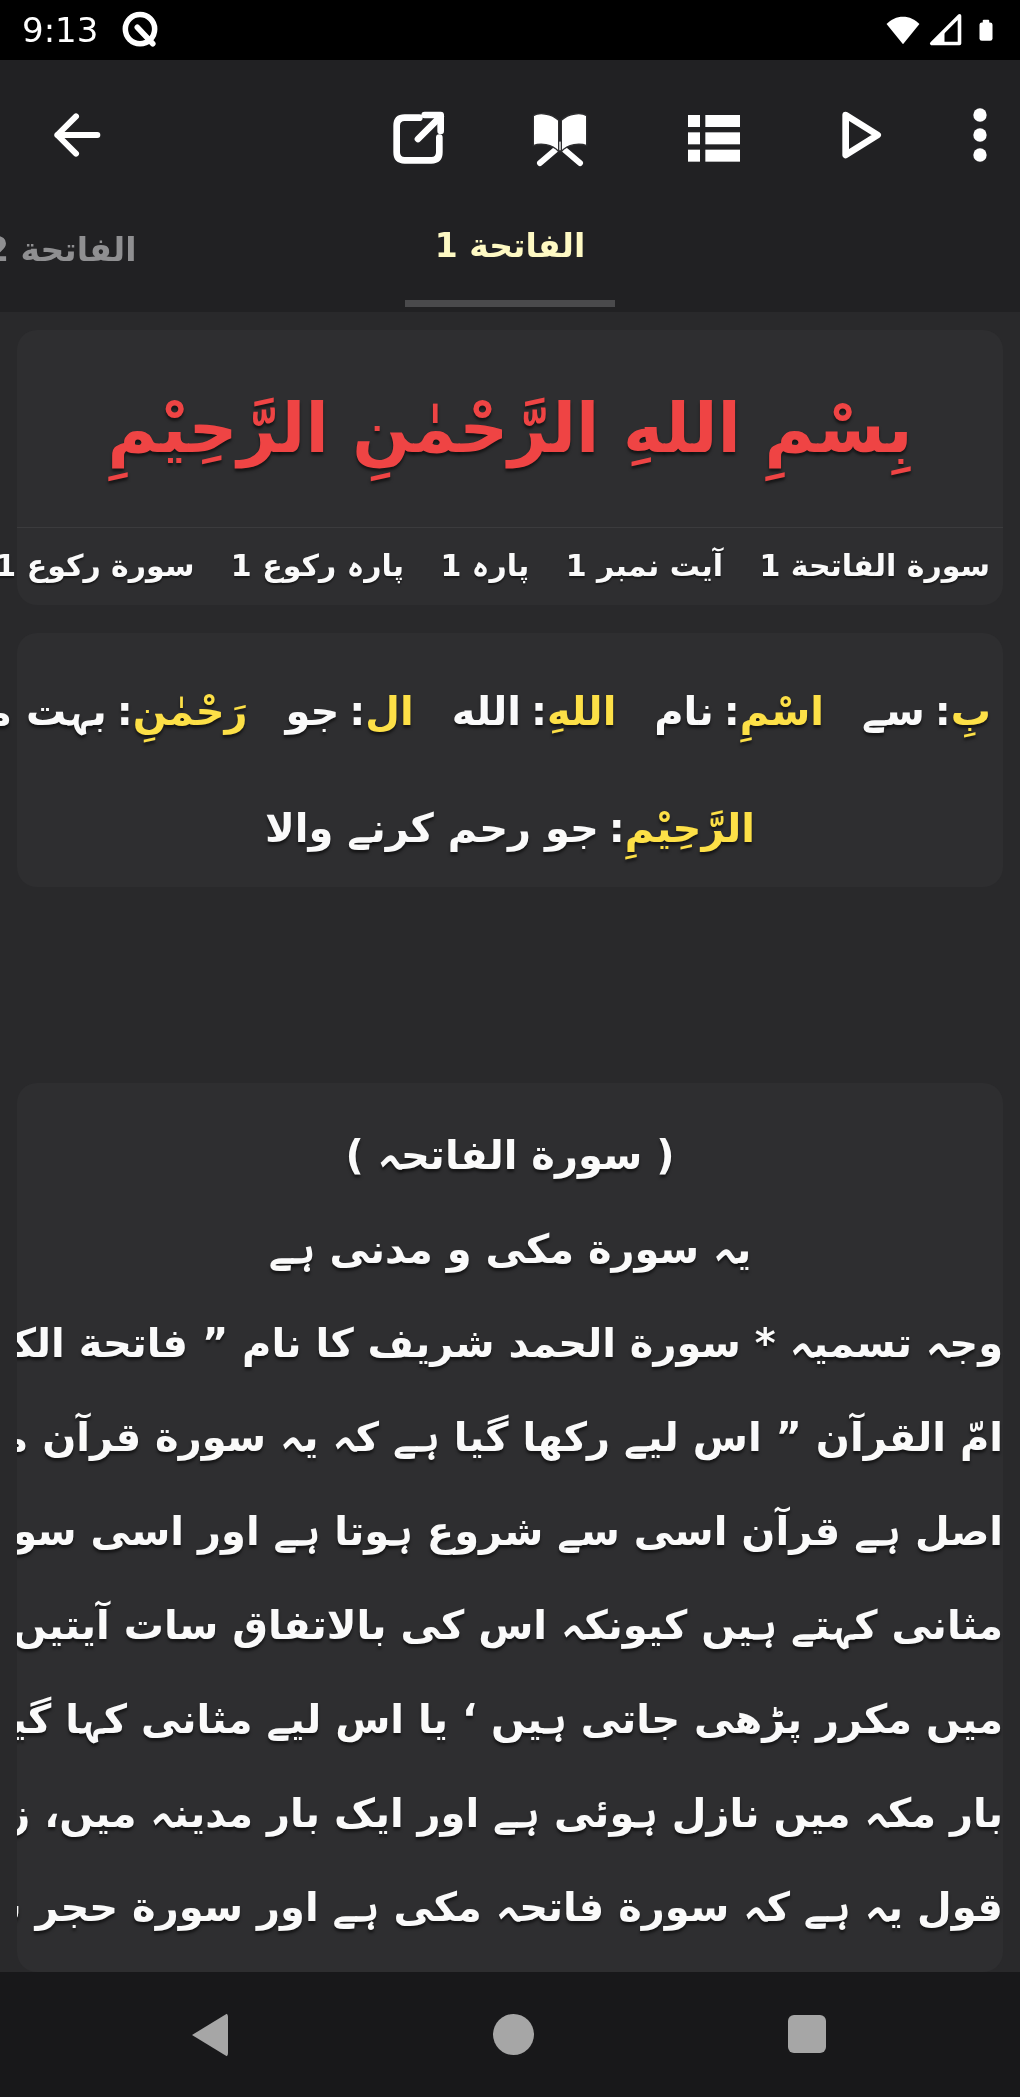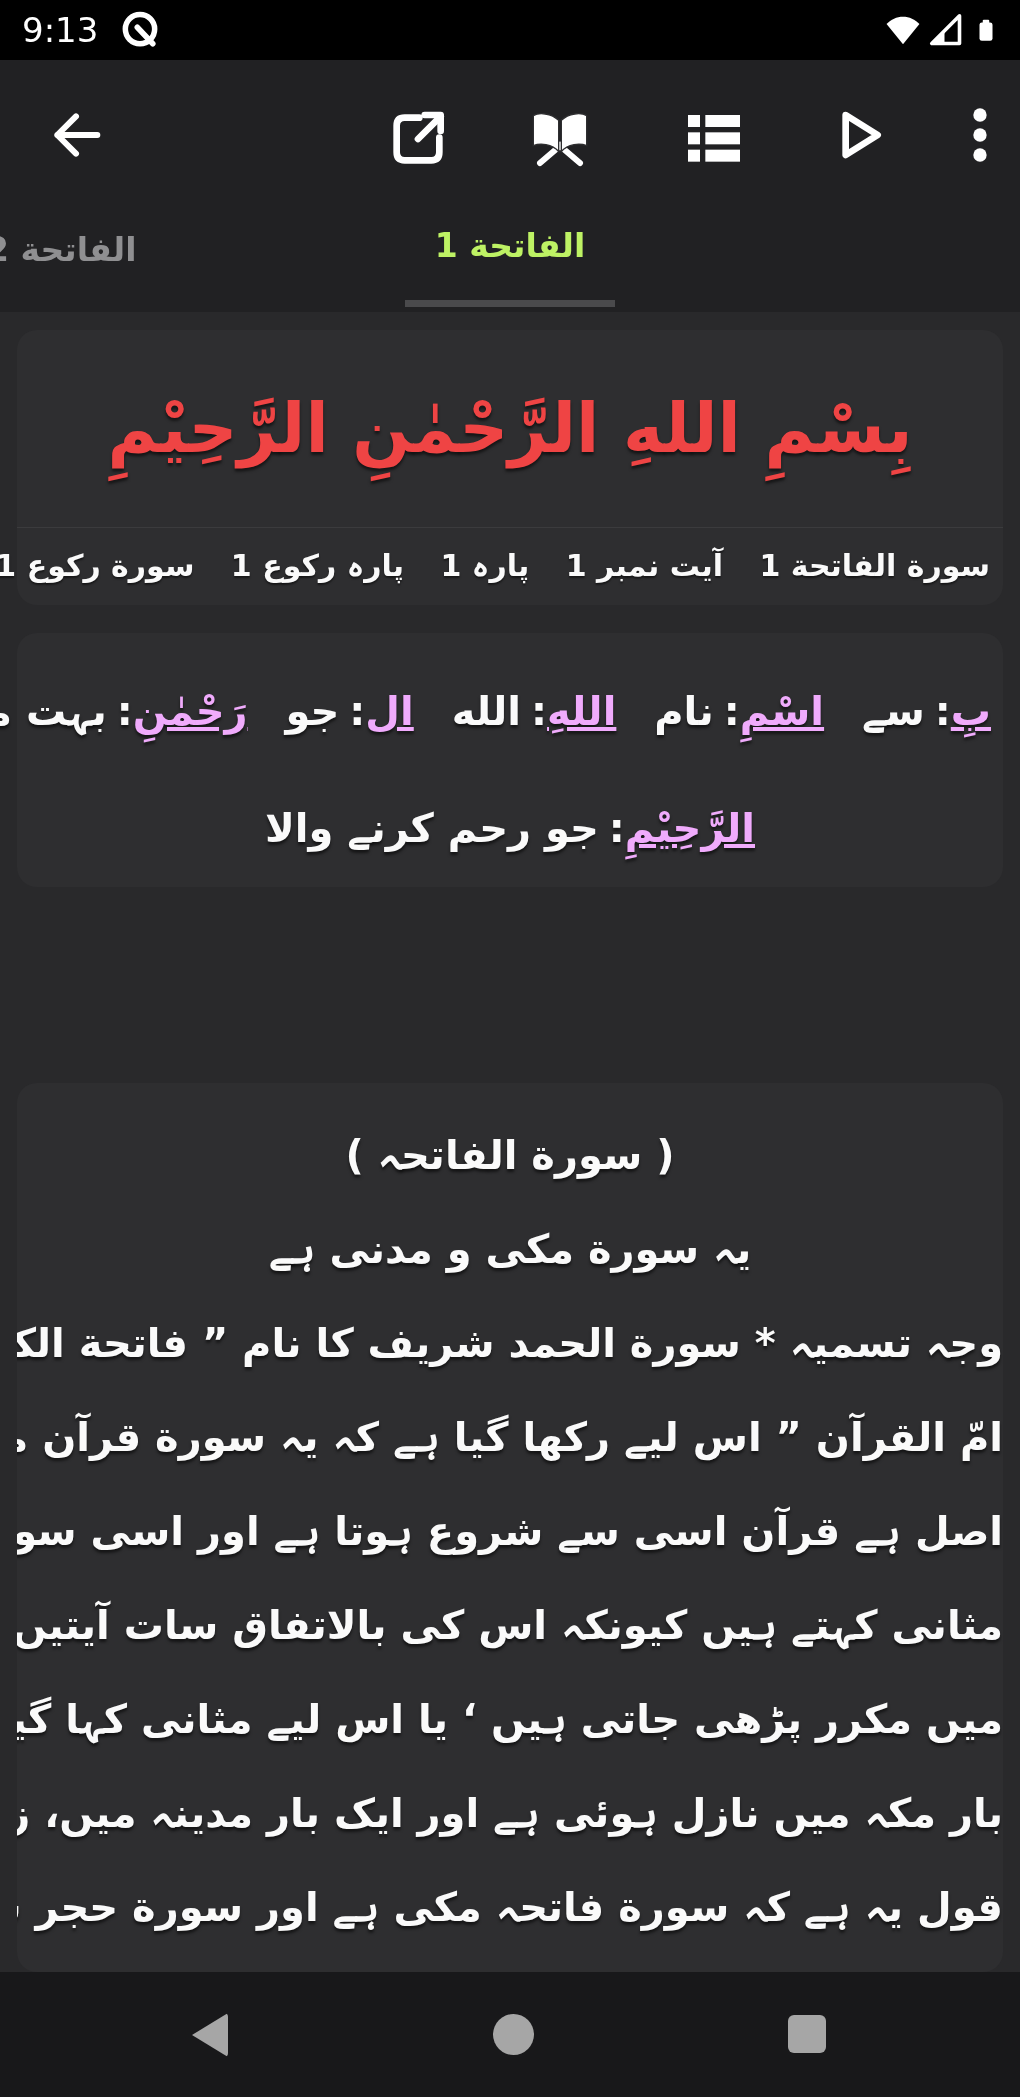--- a/index.html
+++ b/index.html
@@ -16,21 +16,21 @@
   .q-icon{position:absolute;left:118px;top:8px;width:44px;height:44px;}
   .st-wifi{position:absolute;left:883px;top:11px;width:40px;height:38px;}
   .st-signal{position:absolute;left:928px;top:11px;width:36px;height:38px;}
   .st-batt{position:absolute;left:973px;top:8px;width:26px;height:44px;}
   
   .header{position:absolute;top:60px;left:0;width:100%;height:252px;background:#212123;}
   .tb-btn{position:absolute;top:43px;width:64px;height:64px;cursor:pointer;}
   .tb-btn svg{width:100%;height:100%;}
   .tabs{position:absolute;left:0;top:140px;width:100%;height:112px;}
   .tab{position:absolute;font-size:33px;font-weight:bold;direction:rtl;white-space:nowrap;}
-  .tab-active{left:0;width:100%;text-align:center;top:26px;color:#bef264;}
+  .tab-active{left:0;width:100%;text-align:center;top:26px;color:#fef9c3;}
   .tab-left{left:-14px;top:30px;color:#8f8f91;}
   .tab-indicator{
     position:absolute;left:405px;top:100px;width:210px;height:7px;background:#4a4a4c;
   }
   
   .content{position:absolute;top:312px;left:0;width:100%;height:1660px;background:#29292b;}
   .card{
     position:absolute;left:17px;width:986px;background:#2e2e30;border-radius:20px;
     color:#fafafa;
   }
@@ -46,21 +46,21 @@
     font-size:30px;font-weight:bold;white-space:nowrap;
     text-shadow:0 2px 2px rgba(0,0,0,.5);
   }
   .verse-meta .seg{margin:0 13px;}
   .card2{top:321px;height:254px;padding-top:20px;box-sizing:border-box;}
   .wbw-line{
     height:117px;line-height:117px;text-align:center;direction:rtl;
     font-size:40px;font-weight:bold;white-space:nowrap;
     text-shadow:0 3px 3px rgba(0,0,0,.55);
   }
-  .wbw-line .ar{color:#f0abfc;text-decoration:underline;}
+  .wbw-line .ar{color:#fde047;}
   .wbw-line .colon{color:#fafafa;margin-left:10px;}
   .wbw-line .ur{color:#fafafa;}
   .wbw-line .pair{margin:0 12px;}
   .card3{top:604px;height:139px;}
   .translation-line{
     height:139px;line-height:139px;text-align:center;direction:rtl;
     font-size:34px;font-weight:bold;white-space:nowrap;
     text-shadow:0 3px 3px rgba(0,0,0,.55);
   }
   .card4{top:771px;height:889px;overflow:hidden;padding-top:25px;box-sizing:border-box;}

